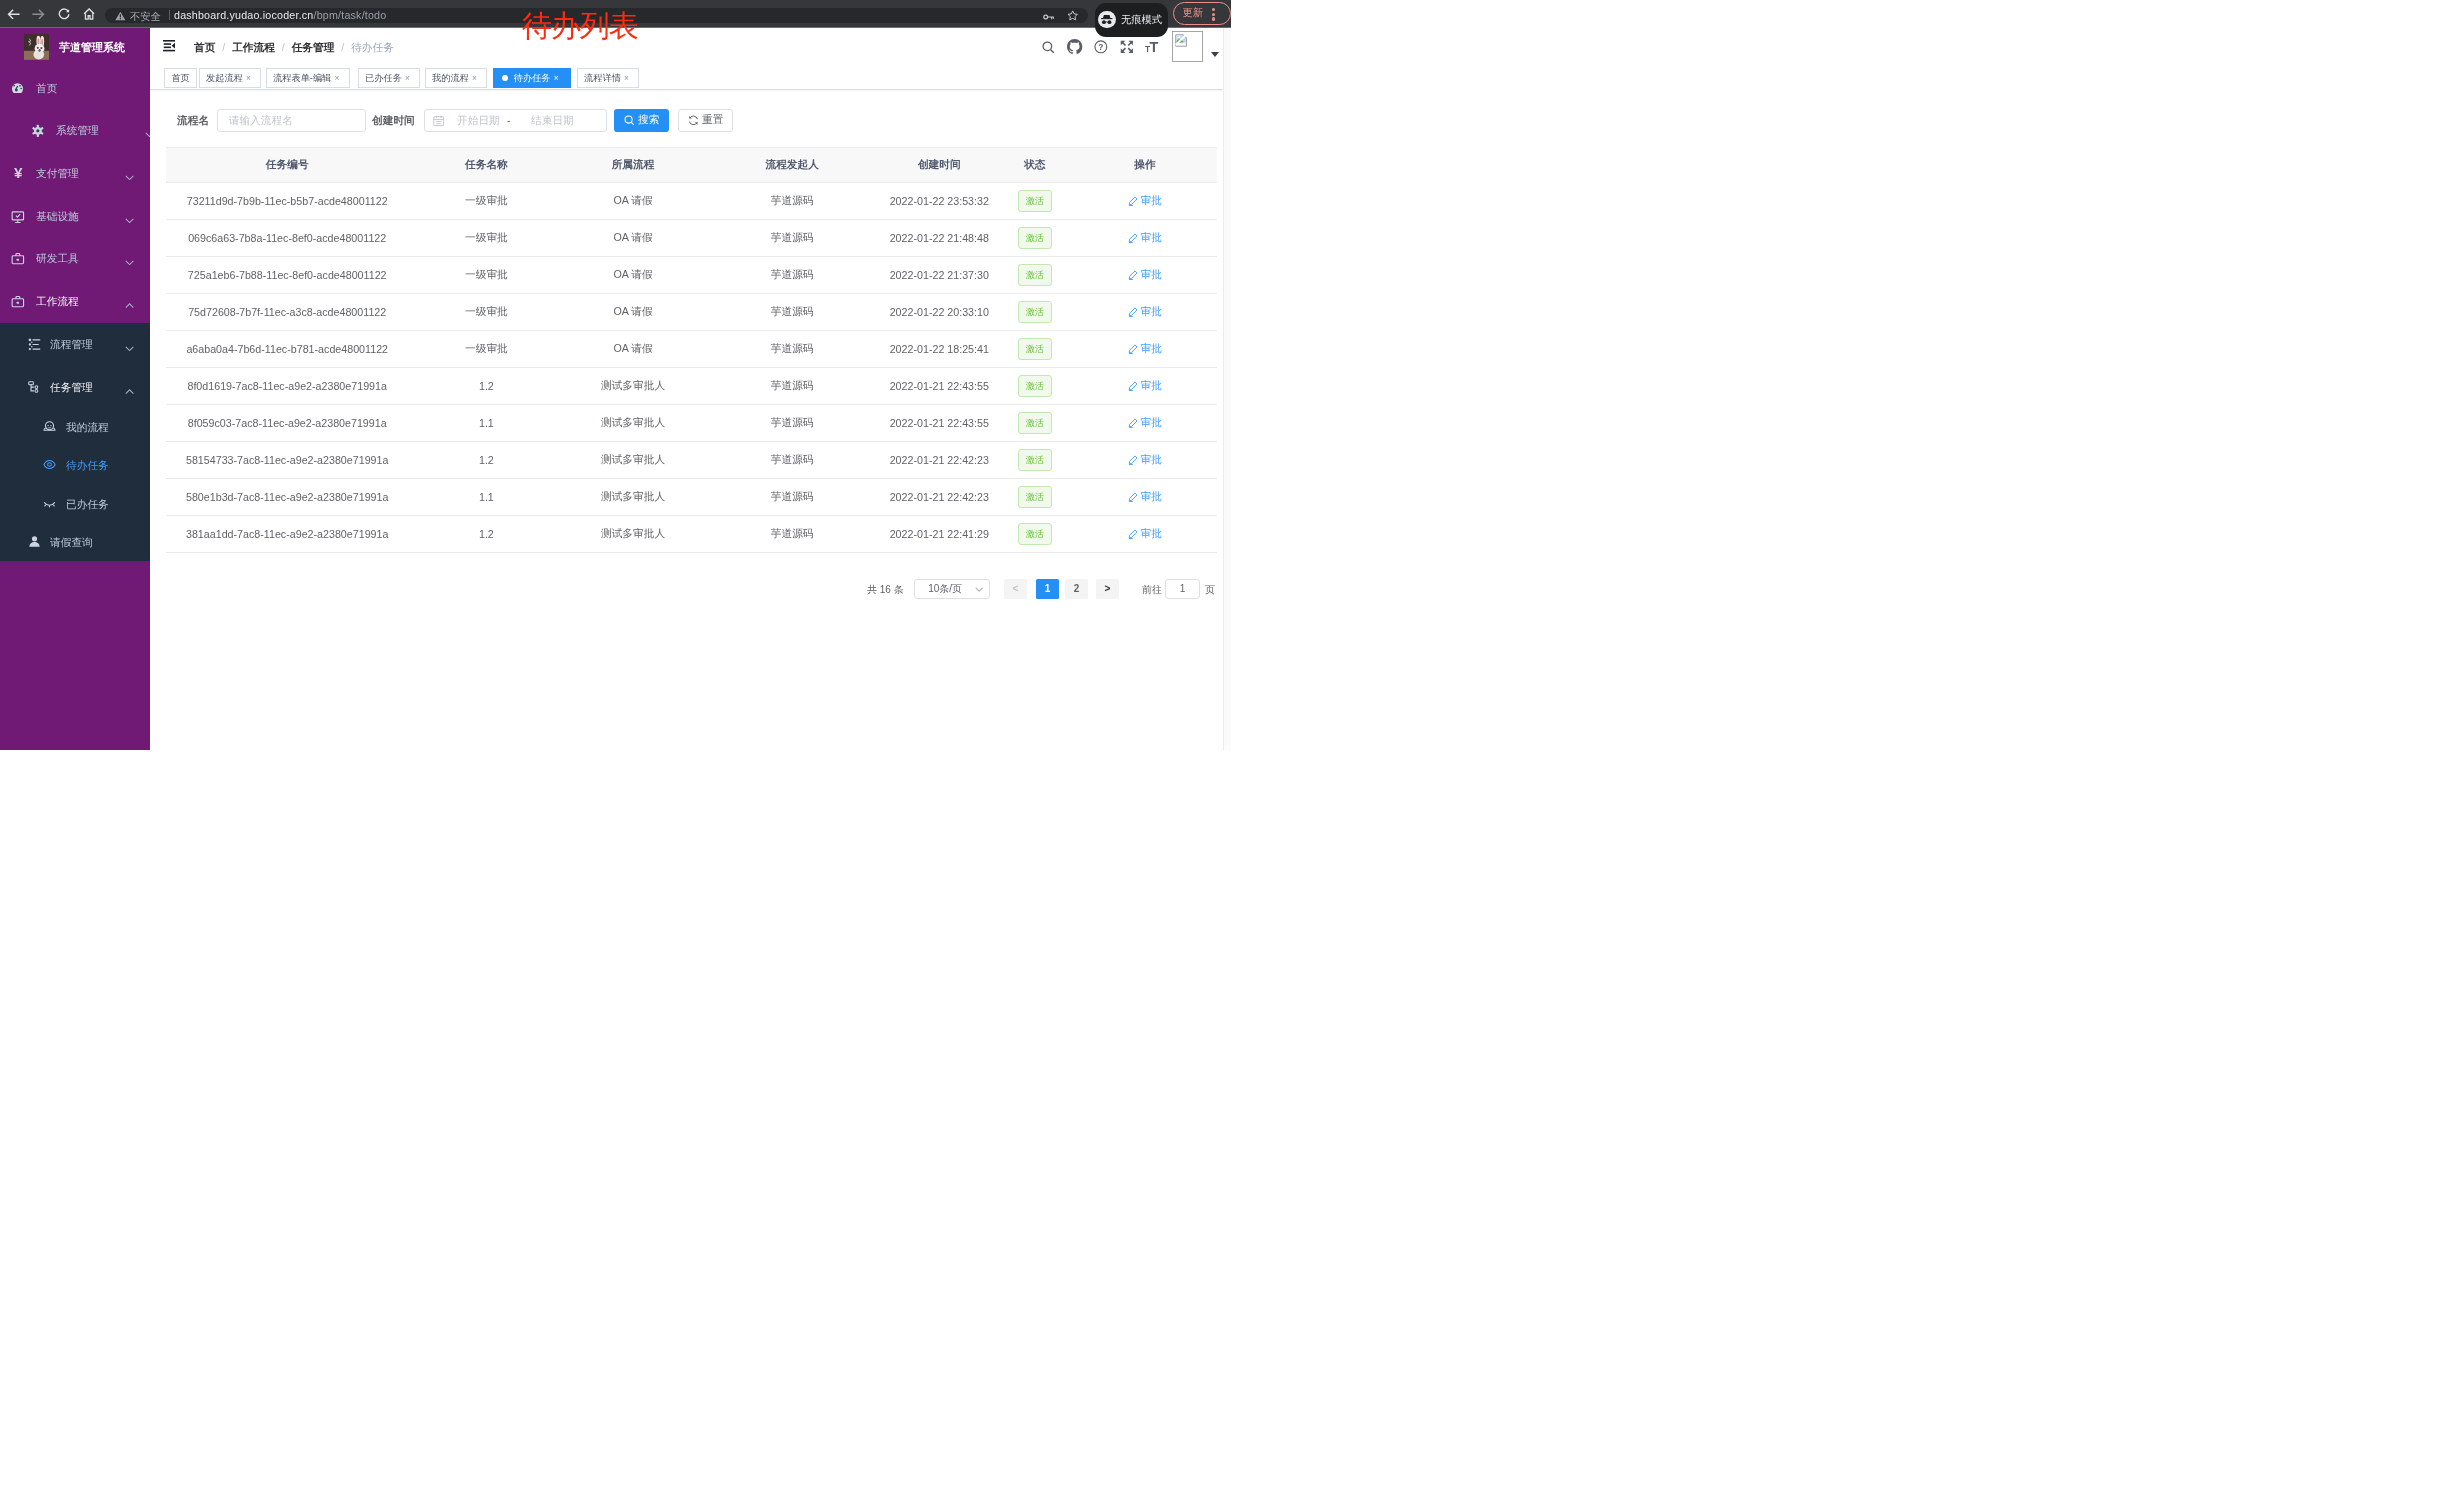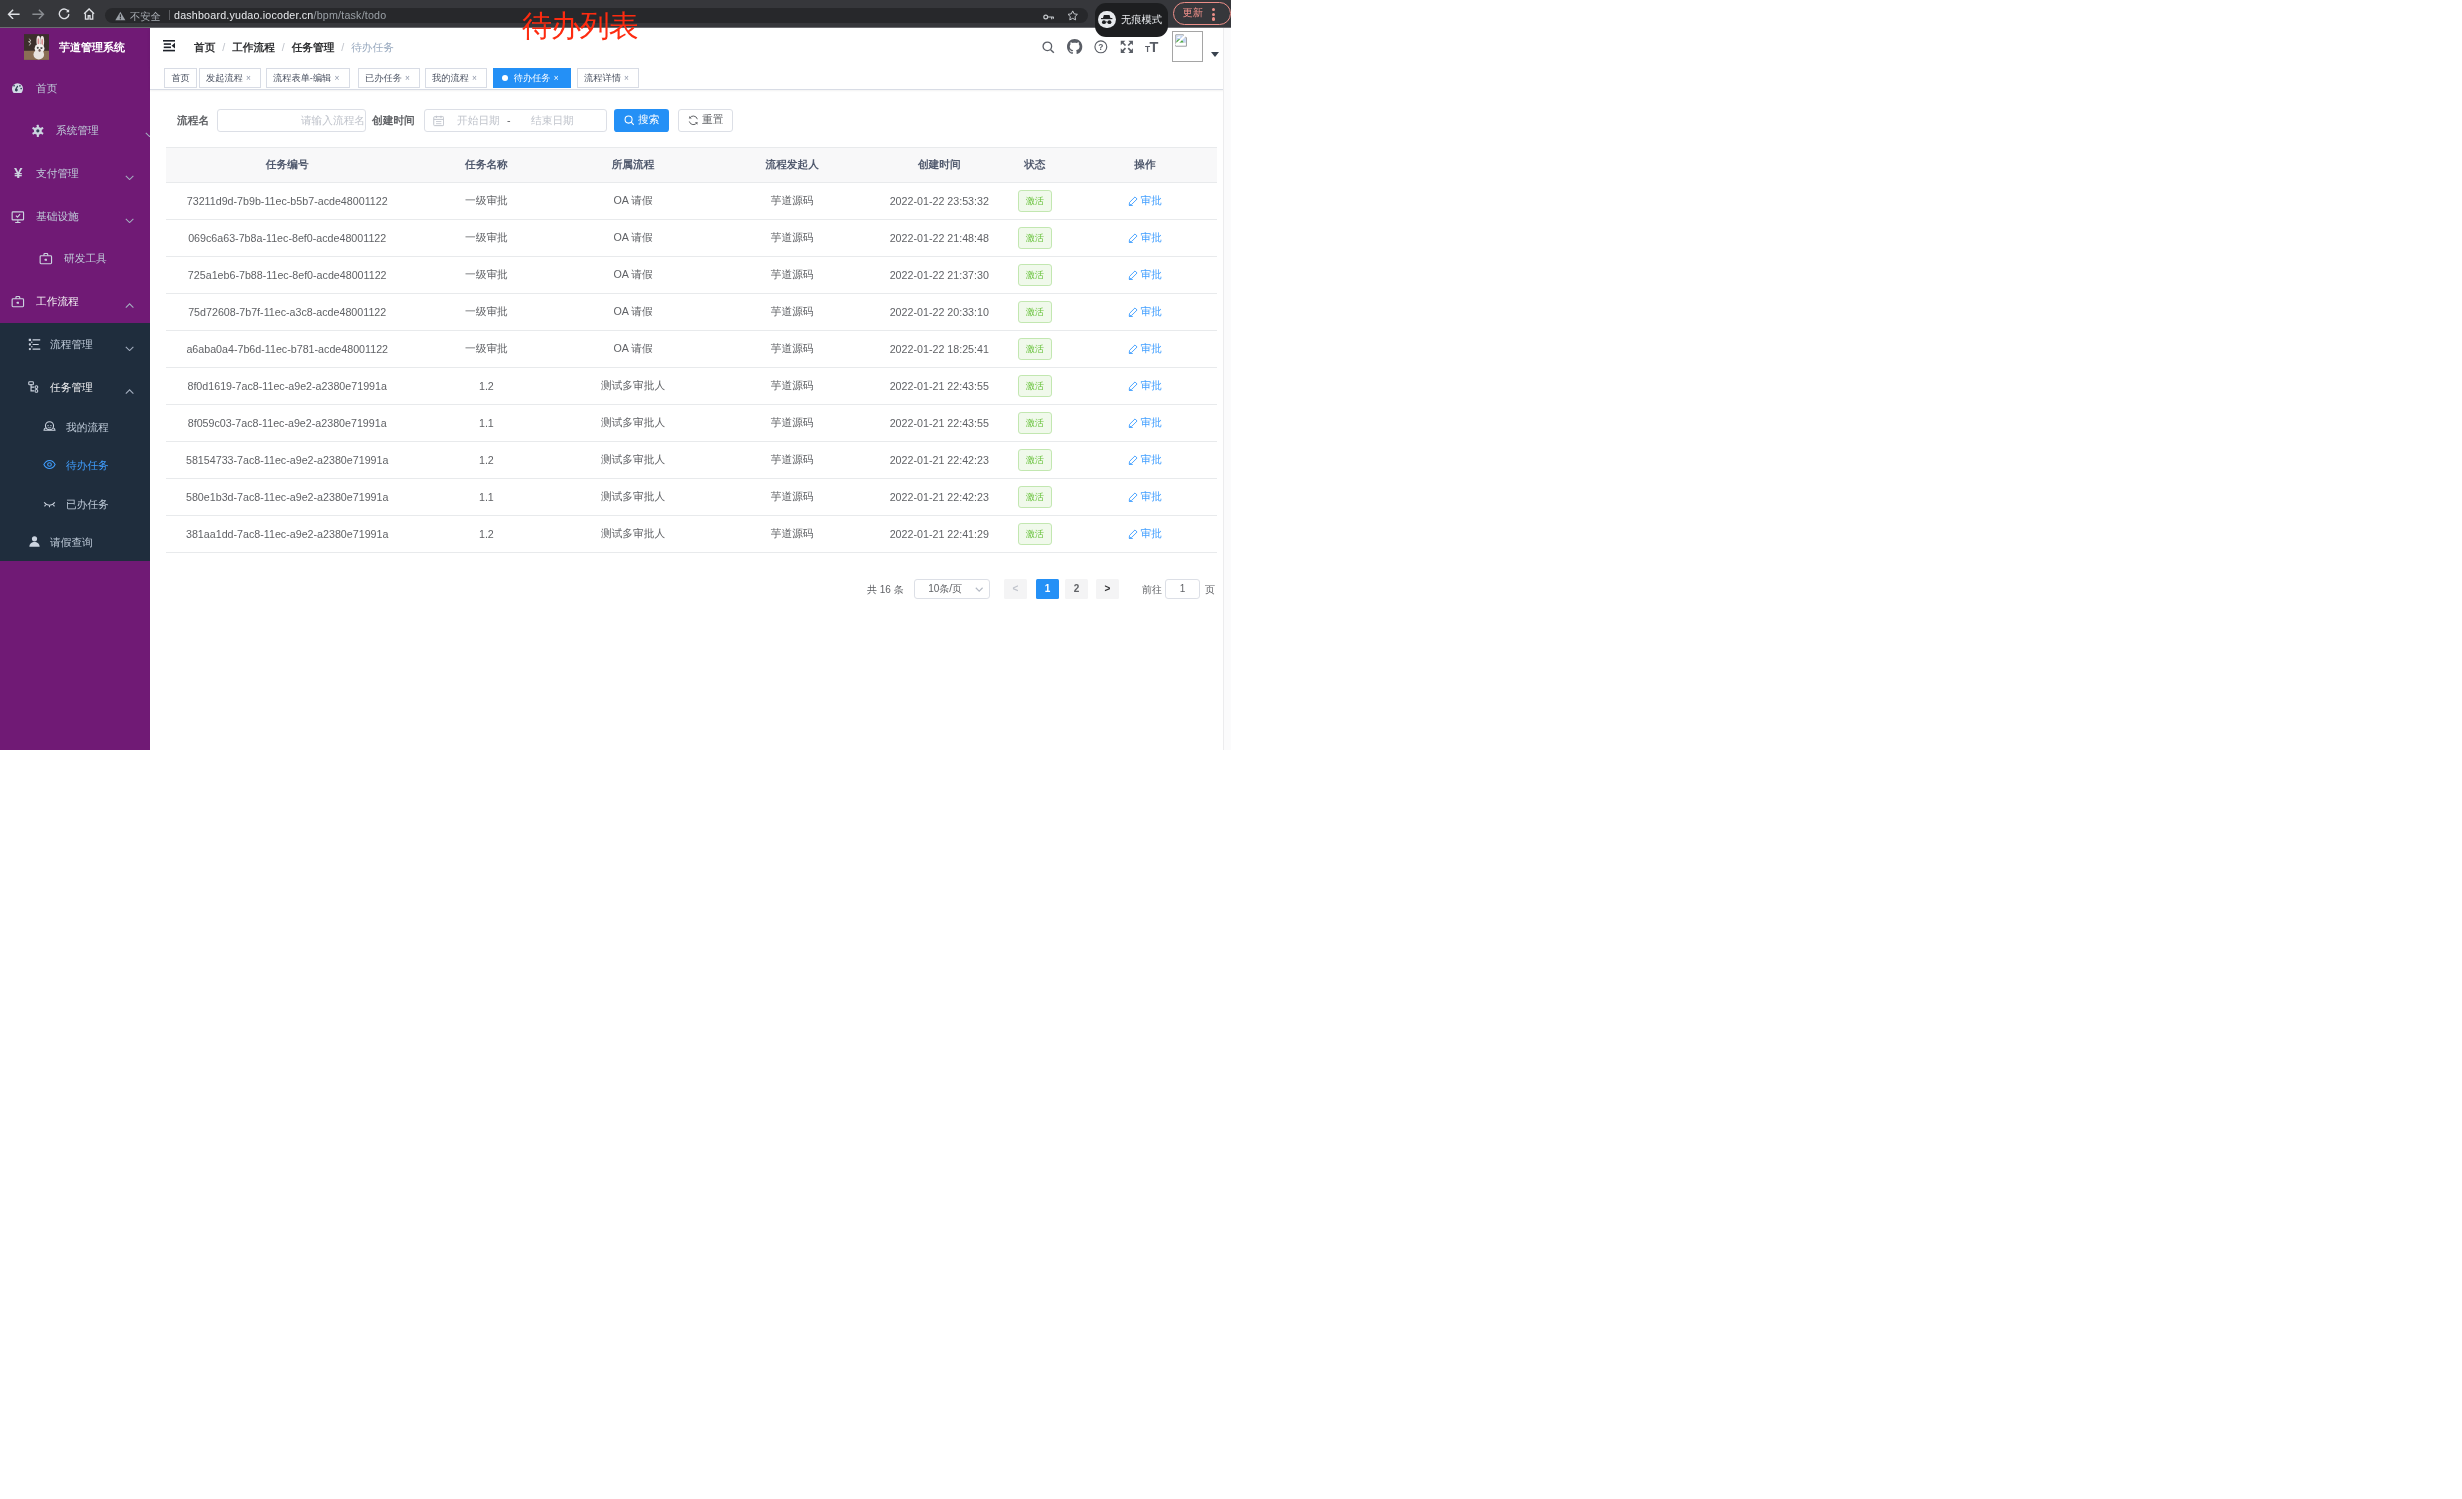--- a/index.html
+++ b/index.html
@@ -49,21 +49,21 @@
 #caret{position:absolute;left:1061px;top:24.4px;width:0;height:0;border-left:4.2px solid transparent;border-right:4.2px solid transparent;border-top:5px solid #38424e;}
 
 #tags{position:absolute;left:0;top:38px;width:1082px;height:24.4px;background:#fff;border-bottom:0.8px solid #d8dce5;box-shadow:0 0.8px 2.3px 0 rgba(0,0,0,.08);}
 .tag{position:absolute;top:2.3px;height:20px;line-height:18.3px;border:0.8px solid #d8dce5;background:#fff;color:#495060;font-size:9.2px;padding:0 6.1px;white-space:nowrap;}
 .tag .x{display:inline-block;width:11.4px;text-align:center;color:#8b93a6;font-size:8.4px;}
 .tag.active{background:#2490f6;color:#fff;border-color:#2490f6;padding:0 7.6px;}
 .tag.active .x{color:#fff;}
 .tag .dot{display:inline-block;width:6.1px;height:6.1px;border-radius:50%;background:#fff;margin-right:6.1px;position:relative;top:0px;}
 
 .flabel{position:absolute;font-size:10.7px;font-weight:700;color:#606266;top:0;height:22.5px;line-height:22.5px;}
-.finput{position:absolute;top:0;height:22.5px;border:0.8px solid #dcdfe6;border-radius:3.1px;background:#fff;font-size:10.7px;color:#c0c4cc;text-align:right;}
+.finput{position:absolute;top:0;height:22.5px;border:0.8px solid #dcdfe6;border-radius:3.1px;background:#fff;font-size:10.7px;color:#c0c4cc;}
 #form{position:absolute;left:0;top:81px;width:1082px;height:23px;}
 #btn-search{position:absolute;left:464px;top:0;width:55px;height:22.5px;background:#2490f6;border-radius:3.1px;color:#fff;font-size:10.7px;display:flex;align-items:center;justify-content:center;}
 #btn-reset{position:absolute;left:528px;top:0;width:55px;height:22.5px;background:#fff;border:0.8px solid #dcdfe6;border-radius:3px;color:#606266;font-size:10.7px;display:flex;align-items:center;justify-content:center;}
 
 #tbl{position:absolute;left:15.6px;top:119px;width:1051px;border-collapse:collapse;table-layout:fixed;font-size:10.7px;color:#606266;}
 #tbl th{height:35px;background:#f8f8f9;color:#515a6e;font-weight:700;font-size:10.7px;border-bottom:0.8px solid #e8eaec;border-top:0.8px solid #e8eaec;text-align:center;}
 #tbl td{height:37px;border-bottom:0.8px solid #e8eaec;text-align:center;white-space:nowrap;}
 .gtag{display:inline-block;width:34px;height:22px;line-height:20.6px;background:#f0f9eb;border:0.8px solid #c2e7b0;border-radius:3.1px;color:#67c23a;font-size:9.2px;text-align:center;}
 .alink{color:#409eff;}
 .alink svg{vertical-align:-1.5px;margin-right:2.3px;}
@@ -146,21 +146,21 @@
             <rect x="1.5" y="2.5" width="15" height="10.5" rx="1" fill="none" stroke="#ccd4e0" stroke-width="1.5"></rect>
             <path d="M6.5 7.5l2 2 3.5-4" stroke="#ccd4e0" stroke-width="1.4" fill="none"></path>
             <path d="M9 13.5v3M5.5 16.5h7" stroke="#ccd4e0" stroke-width="1.5"></path>
           </svg>
         </div>
       <div class="tx" style="left:36px;top:0;line-height:43px;">基础设施</div>
       <div class="ar" style="top:18px;"><svg width="9.2" height="5.3" viewBox="0 0 12 7">
             <path d="M1 1l5 5 5-5" stroke="#a3aebf" stroke-width="1.4" fill="none"></path>
           </svg></div>
     </div>
-    <div class="mi" style="top:209px;height:43px;margin-left:28px;">
+    <div class="mi" style="top:209px;height:43px;">
       <div class="ic" style="left:11.4px;top:14.5px;">
           <svg width="13.7" height="13.7" viewBox="0 0 18 18">
             <rect x="1.5" y="5" width="15" height="10.5" rx="1.2" fill="none" stroke="#ccd4e0" stroke-width="1.5"></rect>
             <path d="M6.5 5V3.2A1.2 1.2 0 0 1 7.7 2h2.6a1.2 1.2 0 0 1 1.2 1.2V5" fill="none" stroke="#ccd4e0" stroke-width="1.5"></path>
             <rect x="7.5" y="9" width="3" height="2.6" rx=".5" fill="#ccd4e0"></rect>
           </svg>
         </div>
       <div class="tx" style="left:36px;top:0;line-height:43px;">研发工具</div>
       <div class="ar" style="top:18px;"><svg width="9.2" height="5.3" viewBox="0 0 12 7">
             <path d="M1 1l5 5 5-5" stroke="#a3aebf" stroke-width="1.4" fill="none"></path>

